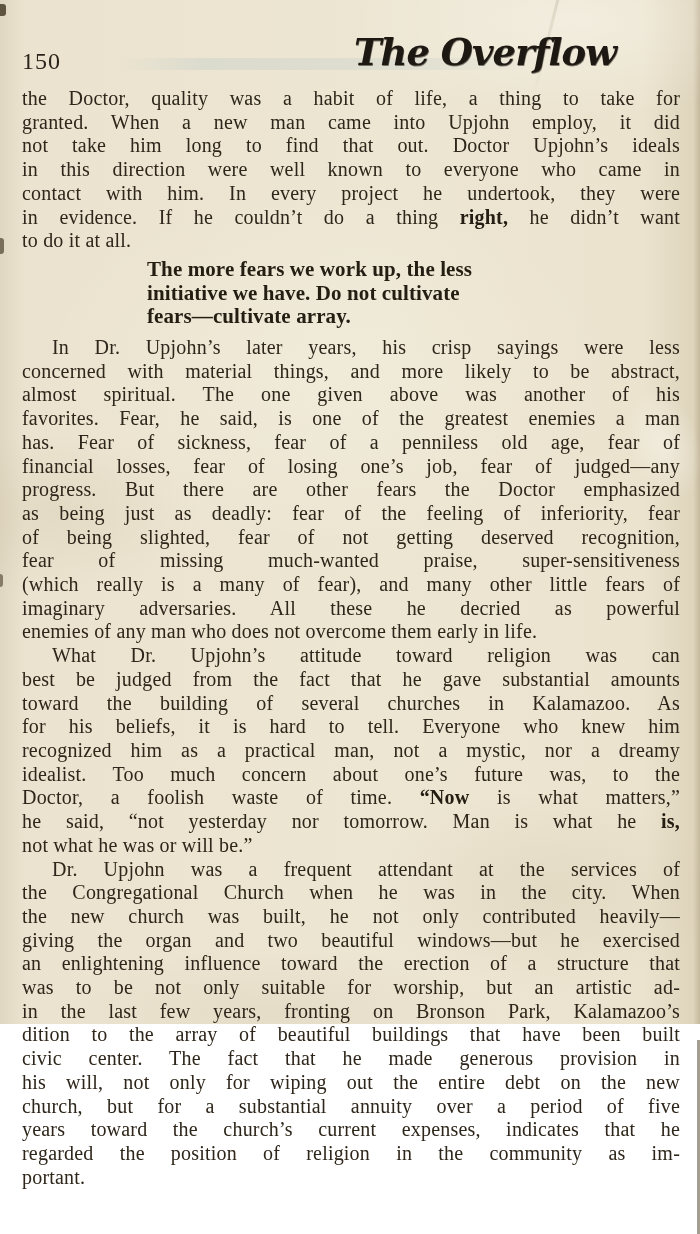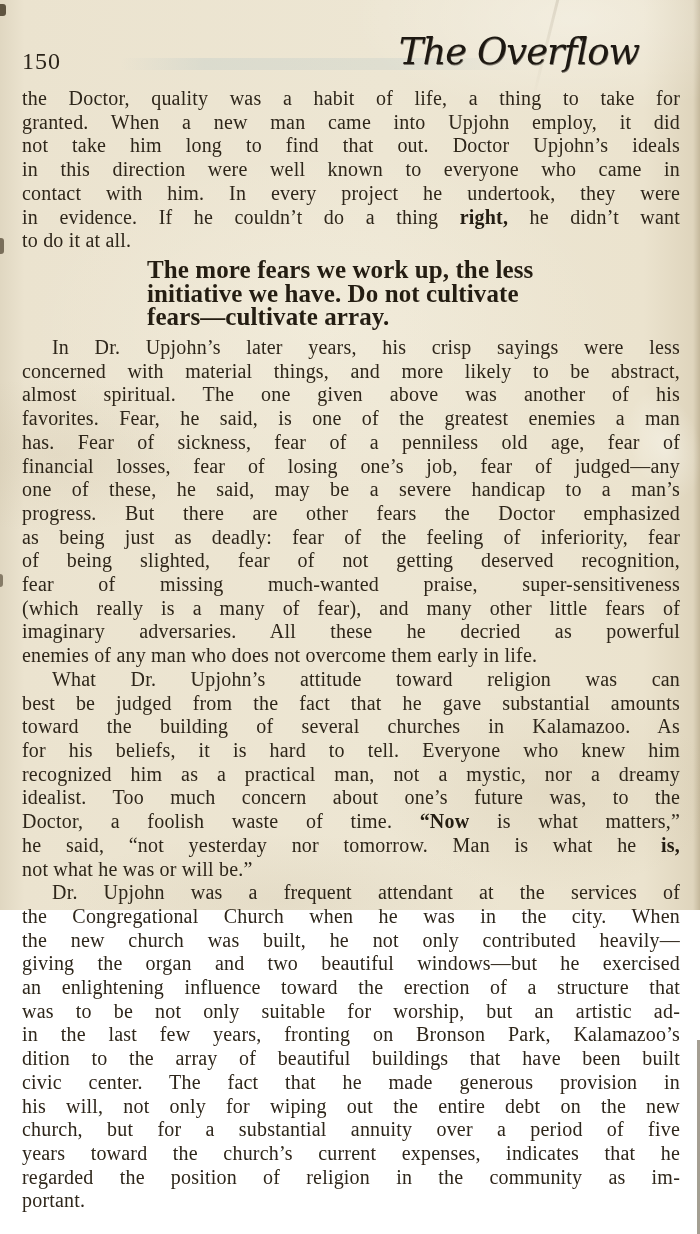--- a/index.html
+++ b/index.html
@@ -2,21 +2,21 @@
 <html><head>
 <meta charset="utf-8">
 <style>
   * { margin: 0; padding: 0; box-sizing: border-box; }
   html, body { width: 700px; height: 1234px; overflow: hidden; }
   body { font-family: "Liberation Serif", "DejaVu Serif", serif; }
 
   .page {
     position: relative;
     width: 700px;
-    height: 910px;
+    height: 1024px;
     color: #2e261a;
     background:
       radial-gradient(ellipse 320px 140px at 82% 2%, rgba(255,255,252,0.35), transparent 70%),
       radial-gradient(ellipse 420px 260px at 46% 36%, rgba(255,252,242,0.22), transparent 70%),
       radial-gradient(ellipse 200px 110px at 8% 50%, rgba(158,138,100,0.10), transparent 72%),
       radial-gradient(ellipse 240px 140px at 78% 87%, rgba(165,146,108,0.12), transparent 72%),
       radial-gradient(ellipse 300px 90px at 40% 99%, rgba(160,142,104,0.10), transparent 75%),
       linear-gradient(90deg, #e0d7c1 0%, #ebe3cf 3.5%, #ede6d3 55%, #ebe3ce 92%, #dfd5bd 99%, #c5b99d 100%),
       #e9e1cd;
   }
@@ -46,23 +46,23 @@
     background: rgba(90,78,56,0.55);
   }
 
   .page-number {
     position: absolute; left: 22px; top: 48px;
     font-size: 24px; letter-spacing: 1px; color: #2b241a;
   }
 
   .masthead {
     position: absolute; right: 16px; top: 30px; width: 330px;
-    text-align: center;
+    text-align: left;
     font-family: "DejaVu Serif", serif;
-    font-style: italic; font-weight: 400;
+    font-style: italic; font-weight: 700;
     font-size: 37px; letter-spacing: -1px;
     color: #1d1812;
     text-shadow: 0.5px 0.5px 0 rgba(29,24,18,0.55);
   }
 
   .body-text {
     position: absolute; left: 22px; top: 87px; width: 658px;
     font-size: 20px; line-height: 23.7px;
     letter-spacing: 0.2px;
     color: #2e261a;
@@ -73,21 +73,21 @@
     text-align-last: justify;
     white-space: normal;
   }
   .paragraph .line.last { text-align-last: left; }
   .paragraph .line.indent { text-indent: 30px; }
   .paragraph b, .quote-block b { font-weight: 700; color: #241d12; }
 
   .quote-block {
     margin: 5px 0 7px 125px;
     font-weight: 700;
-    font-size: 25px;
+    font-size: 21px;
     line-height: 23.7px;
     letter-spacing: 0.1px;
     color: #241d12;
   }
   .quote-block .line { text-align: left; }
 </style>
 </head>
 <body>
 
 <div class="page">
@@ -119,21 +119,20 @@
         <div class="line">initiative we have.  Do not cultivate</div>
         <div class="line last">fears—cultivate array.</div>
       </div>
       <div class="paragraph">
         <div class="line indent">In Dr. Upjohn’s later years, his crisp sayings were less</div>
         <div class="line">concerned with material things, and more likely to be abstract,</div>
         <div class="line">almost spiritual.  The one given above was another of his</div>
         <div class="line">favorites.  Fear, he said, is one of the greatest enemies a man</div>
         <div class="line">has.  Fear of sickness, fear of a penniless old age, fear of</div>
         <div class="line">financial losses, fear of losing one’s job, fear of judged—any</div>
-        <div class="line">one of these, he said, may be a severe handicap to a man’s</div>
         <div class="line">progress.  But there are other fears the Doctor emphasized</div>
         <div class="line">as being just as deadly: fear of the feeling of inferiority, fear</div>
         <div class="line">of being slighted, fear of not getting deserved recognition,</div>
         <div class="line">fear of missing much-wanted praise, super-sensitiveness</div>
         <div class="line">(which really is a many of fear), and many other little fears of</div>
         <div class="line">imaginary adversaries.  All these he decried as powerful</div>
         <div class="line last">enemies of any man who does not overcome them early in life.</div>
       </div>
       <div class="paragraph">
         <div class="line indent">What Dr. Upjohn’s attitude toward religion was can</div>

